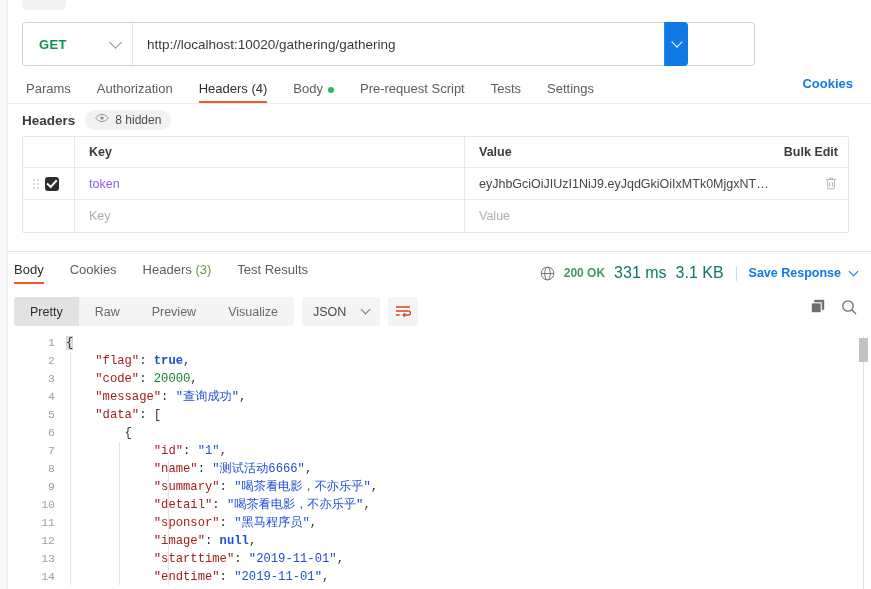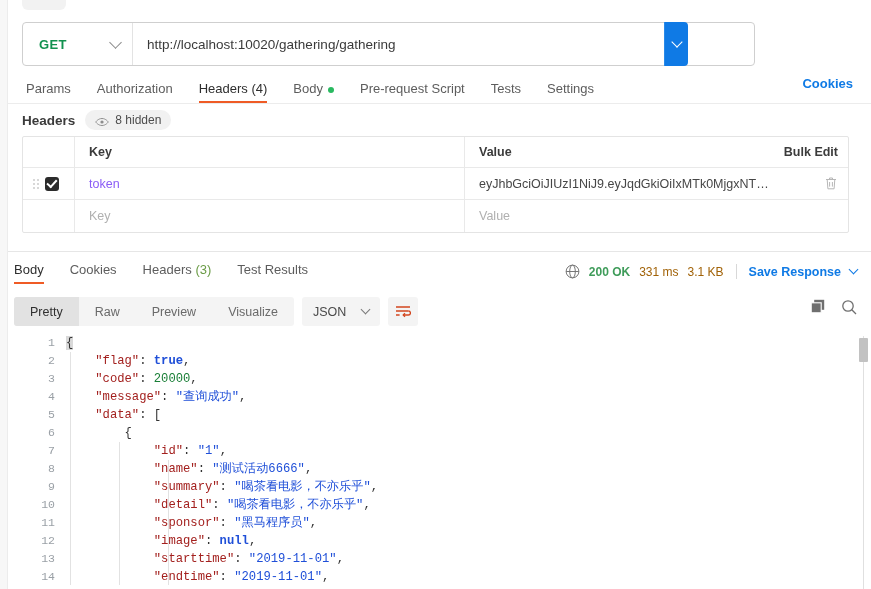--- a/index.html
+++ b/index.html
@@ -78,21 +78,21 @@
     font-weight: bold; cursor: pointer;
   }
   .tabs-rule { position: absolute; left: 8px; top: 103px; width: 863px; height: 1px; background: #ececec; }
 
   
   .hdr-title-row {
     position: absolute; left: 22px; top: 110px; display: flex; align-items: center; gap: 10px;
   }
   .hdr-title { font-size: 13.5px; font-weight: bold; color: #3b3b3b; }
   .hidden-pill {
-    display: flex; align-items: flex-end; gap: 6px; background: #f1f1f1;
+    display: flex; align-items: flex-start; gap: 6px; background: #f1f1f1;
     border-radius: 11px; padding: 3px 10px; cursor: pointer;
   }
   .hidden-pill span.txt { font-size: 12px; color: #4c4c4c; }
   .eye { width: 14px; height: 10px; }
 
   
   .tbl {
     position: absolute; left: 22px; top: 136px; width: 827px;
     border: 1px solid #e4e4e4; border-radius: 2px; background: #fff;
   }
@@ -121,21 +121,21 @@
   }
   .trash { cursor: pointer; opacity: .55; }
 
   
   .mid-rule { position: absolute; left: 8px; top: 251px; width: 863px; height: 1px; background: #e6e6e6; }
 
   
   .res-tabs { position: absolute; left: 14px; top: 262px; display: flex; align-items: flex-start; }
   .res-meta { position: absolute; right: 14px; top: 264px; display: flex; align-items: center; gap: 9px; }
   .meta-200 { font-size: 12px; color: #3f9c5a; font-weight: bold; }
-  .meta-t { font-size: 12px; color: #a16207; }
+  .meta-t { font-size: 16px; color: #0f766e; }
   .meta-sep { width: 1px; height: 15px; background: #d8d8d8; margin: 0 3px; }
   .save-resp { font-size: 12.5px; color: #0f7ae5; font-weight: bold; cursor: pointer; }
   .save-caret { width: 7px; height: 7px; border-right: 1.5px solid #0f7ae5; border-bottom: 1.5px solid #0f7ae5;
                 transform: rotate(45deg); margin-top: -4px; }
 
   .fmt-row { position: absolute; left: 14px; top: 297px; display: flex; align-items: center; gap: 0; }
   .seg { display: flex; background: #f4f4f4; border-radius: 3px; overflow: hidden; height: 29px; }
   .seg div {
     padding: 0 16px; height: 29px; display: flex; align-items: center;
     font-size: 12.5px; color: #6a6a6a; cursor: pointer;

